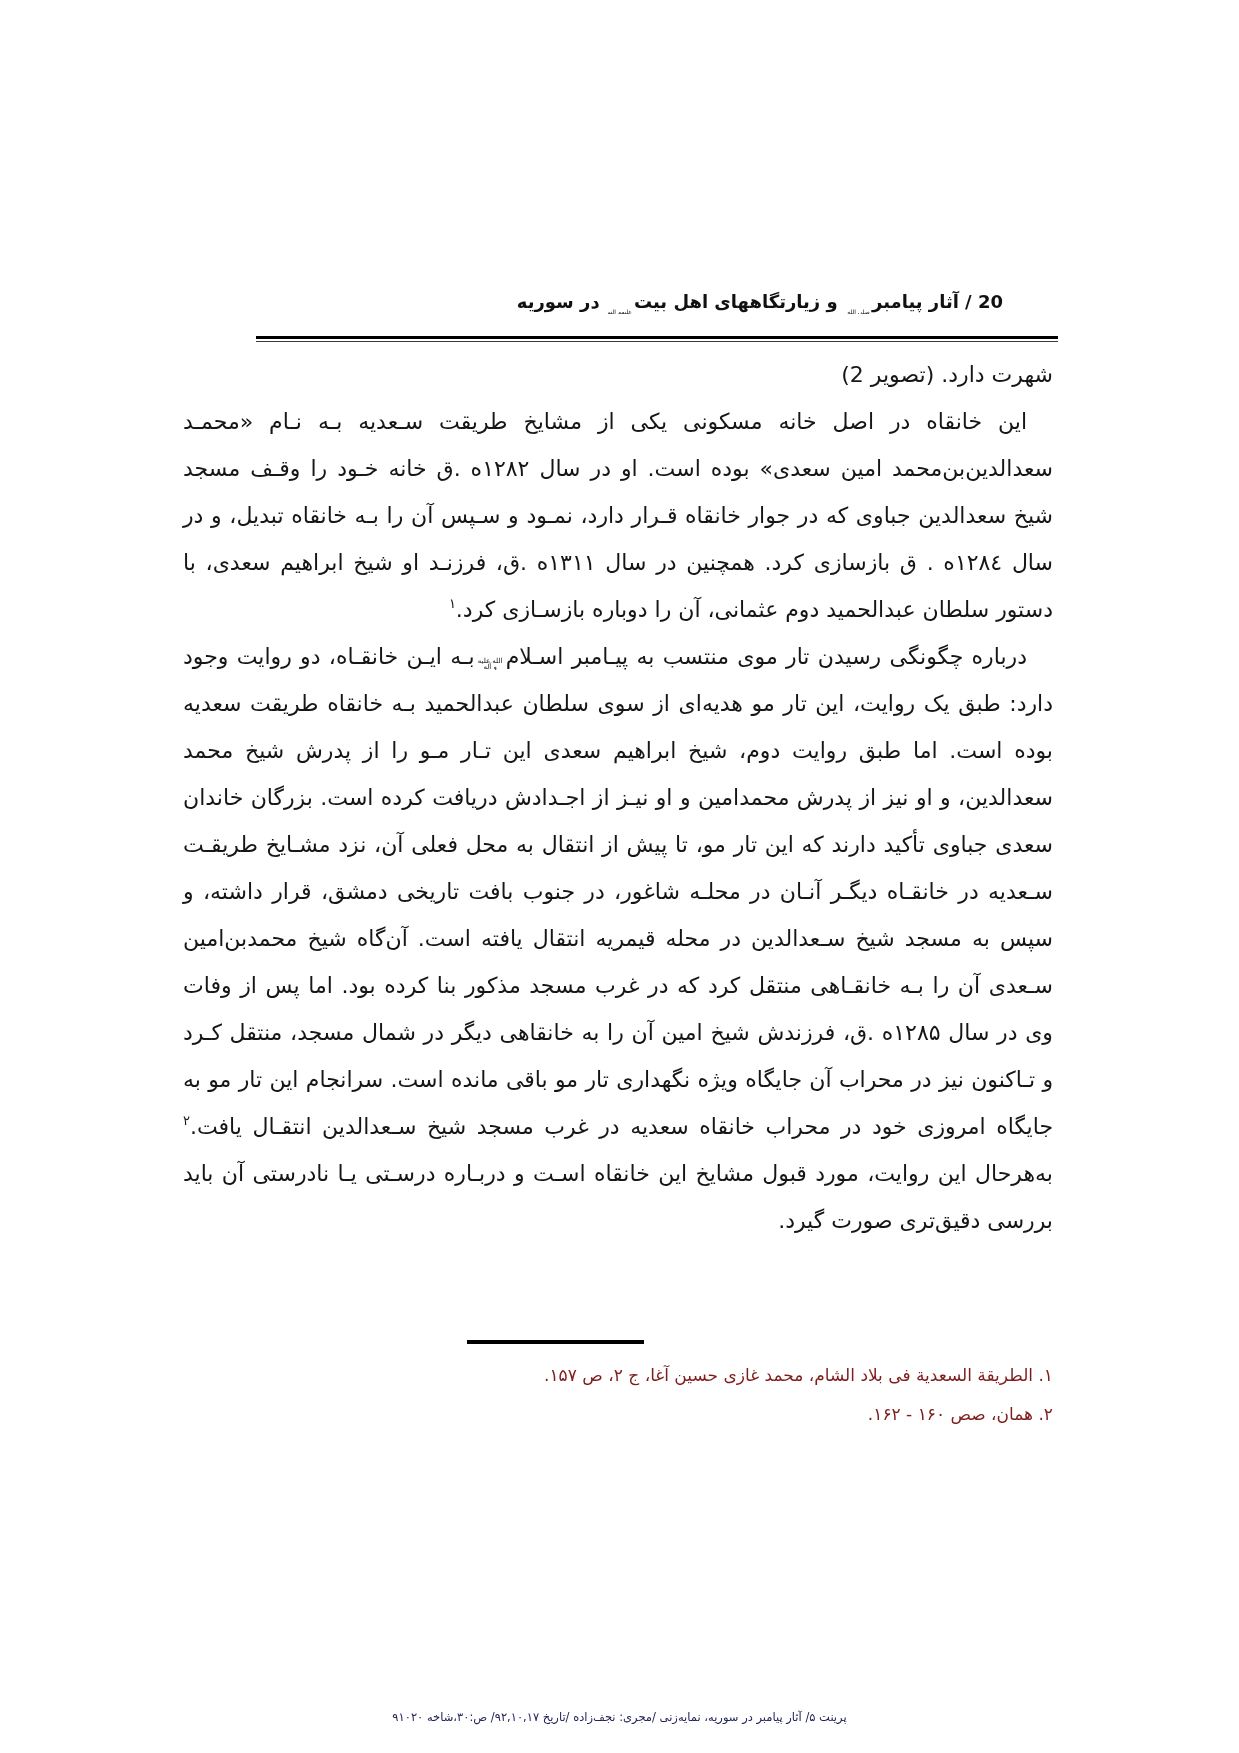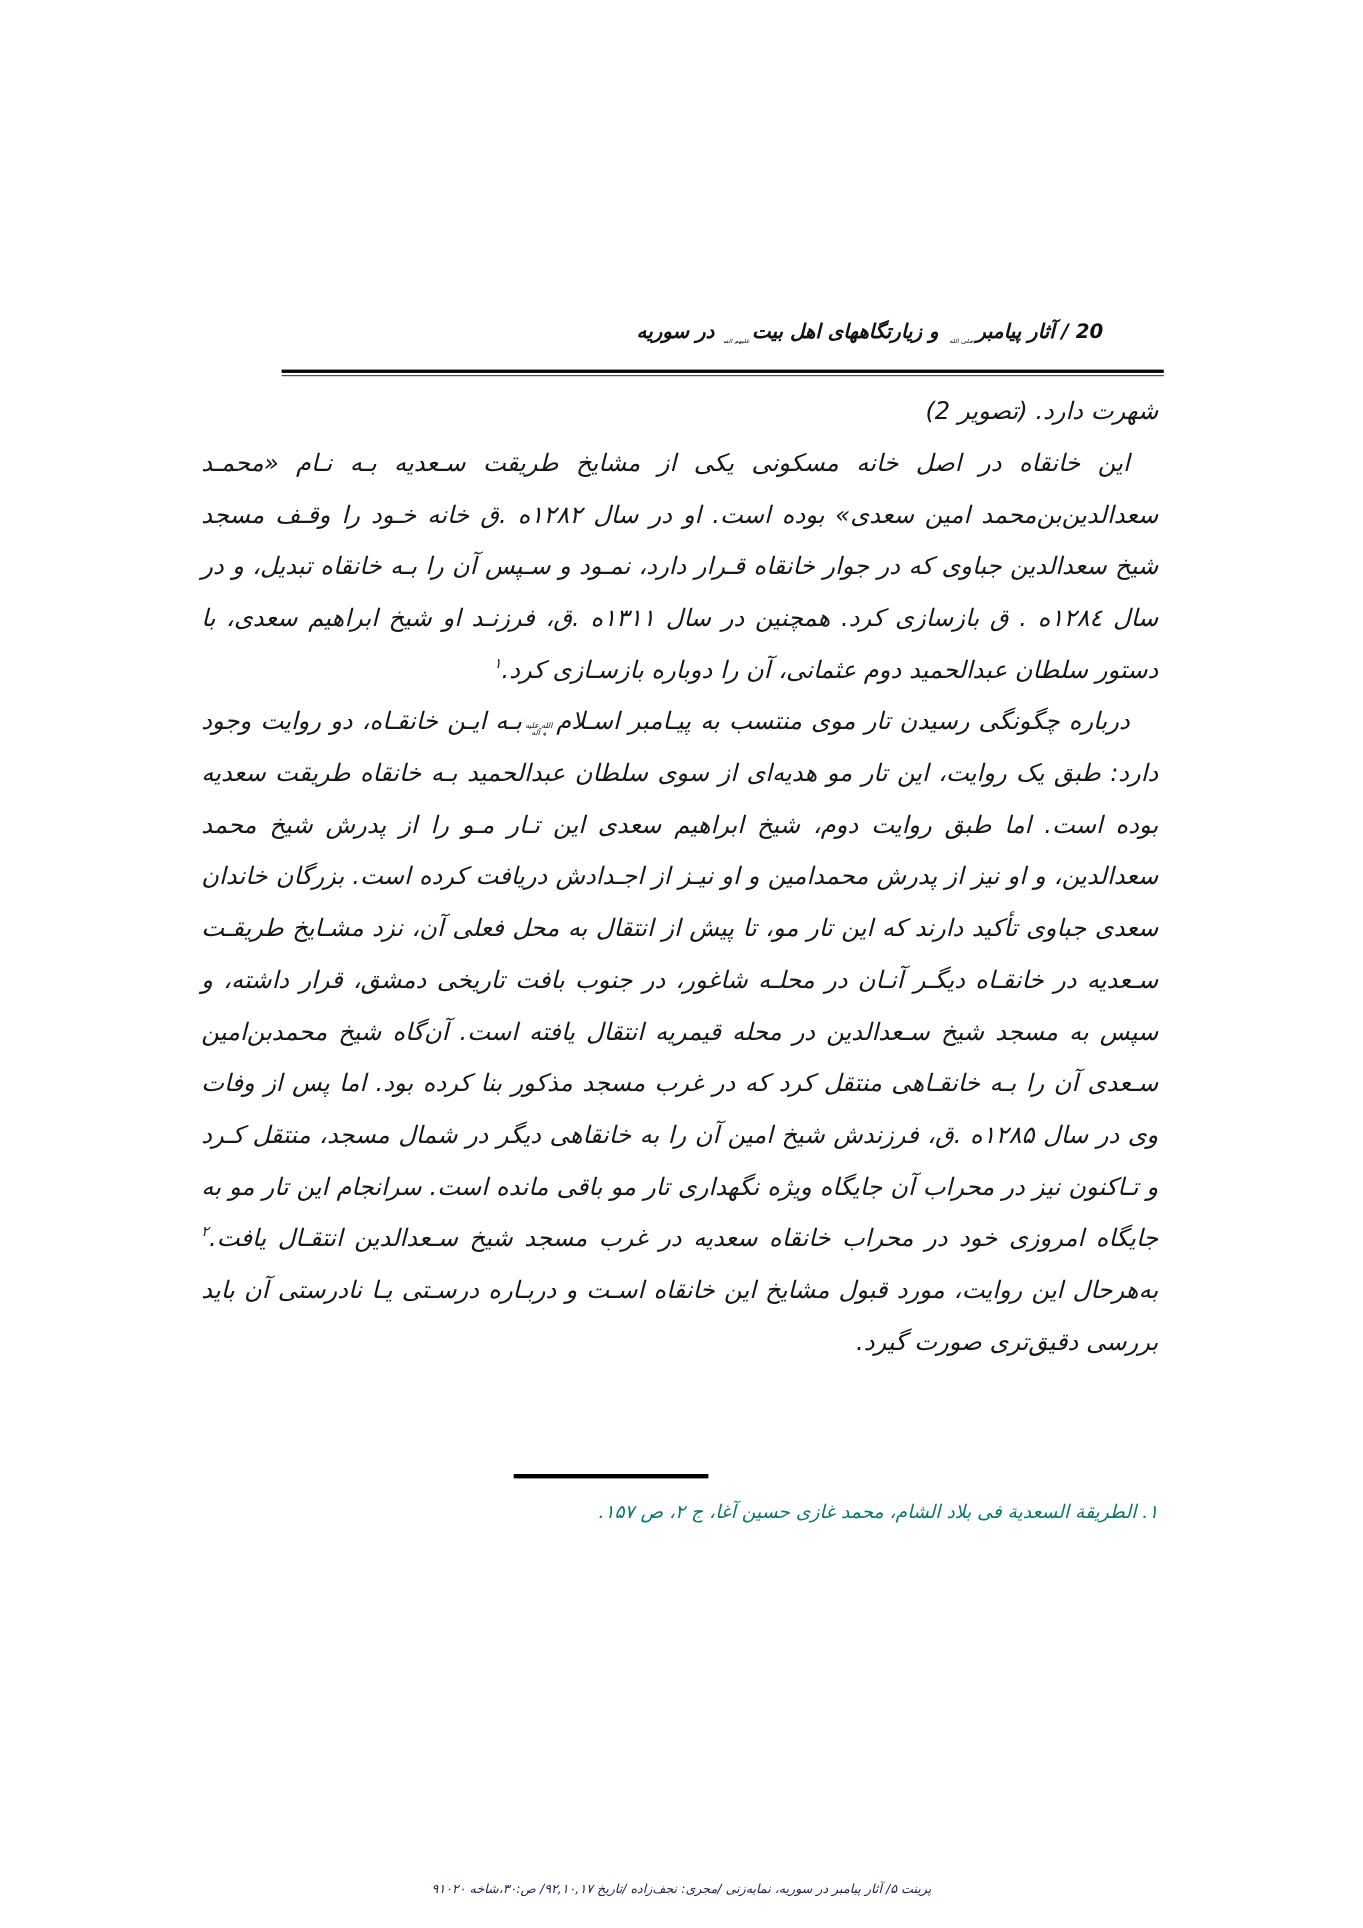--- a/index.html
+++ b/index.html
@@ -1,15 +1,15 @@
 <!DOCTYPE html>
 <html lang="fa" dir="rtl"><head>
 <meta charset="utf-8">
 <style>
-  * { margin: 0; padding: 0; box-sizing: border-box; font-style: italic; }
+  * { margin: 0; padding: 0; box-sizing: border-box; }
   html, body { background: #ffffff; }
   .page {
     position: relative;
     width: 1239px;
     height: 1753px;
     background: #ffffff;
     overflow: hidden;
     font-family: "DejaVu Sans", sans-serif;
     color: #161616;
     direction: rtl;
@@ -77,21 +77,21 @@
     background: #000;
   }
   .footnotes {
     position: absolute;
     top: 1356px;
     right: 186px;
     left: 183px;
     font-size: 17px;
     line-height: 39px;
     text-align: right;
-    color: #0f766e;
+    color: #7f1d1d;
   }
   
   .print-footer {
     position: absolute;
     top: 1710px;
     left: 0;
     width: 100%;
     text-align: center;
     font-size: 11.5px;
     letter-spacing: 0;
@@ -116,17 +116,18 @@
 
     <p class="indent"><span>این خانقاه در اصل خانه مسکونی یکی از مشایخ طریقت سـعدیه بـه نـام «محمـد سعدالدین‌بن‌محمد امین سعدی» بوده است. او در سال ١٢٨٢ه .ق خانه خـود را وقـف مسجد شیخ سعدالدین جباوی که در جوار خانقاه قـرار دارد، نمـود و سـپس آن را بـه خانقاه تبدیل، و در سال ١٢٨٤ه . ق بازسازی کرد. همچنین در سال ١٣١١ه .ق، فرزنـد او شیخ ابراهیم سعدی، با دستور سلطان عبدالحمید دوم عثمانی، آن را دوباره بازسـازی کرد.</span><sup class="fn-ref">۱</sup></p>
 
     <p class="indent"><span>درباره چگونگی رسیدن تار موی منتسب به پیـامبر اسـلام</span><span class="honorific in-body">صلی الله علیه و آله</span><span>بـه ایـن خانقـاه، دو روایت وجود دارد: طبق یک روایت، این تار مو هدیه‌ای از سوی سلطان عبدالحمید بـه خانقاه طریقت سعدیه بوده است. اما طبق روایت دوم، شیخ ابراهیم سعدی این تـار مـو را از پدرش شیخ محمد سعدالدین، و او نیز از پدرش محمدامین و او نیـز از اجـدادش دریافت کرده است. بزرگان خاندان سعدی جباوی تأکید دارند که این تار مو، تا پیش از انتقال به محل فعلی آن، نزد مشـایخ طریقـت سـعدیه در خانقـاه دیگـر آنـان در محلـه شاغور، در جنوب بافت تاریخی دمشق، قرار داشته، و سپس به مسجد شیخ سـعدالدین در محله قیمریه انتقال یافته است. آن‌گاه شیخ محمدبن‌امین سـعدی آن را بـه خانقـاهی منتقل کرد که در غرب مسجد مذکور بنا کرده بود. اما پس از وفات وی در سال ١٢٨۵ه .ق، فرزندش شیخ امین آن را به خانقاهی دیگر در شمال مسجد، منتقل کـرد و تـاکنون نیز در محراب آن جایگاه ویژه نگهداری تار مو باقی مانده است. سرانجام این تار مو به جایگاه امروزی خود در محراب خانقاه سعدیه در غرب مسجد شیخ سـعدالدین انتقـال یافت.</span><sup class="fn-ref">۲</sup> <span>به‌هرحال این روایت، مورد قبول مشایخ این خانقاه اسـت و دربـاره درسـتی یـا نادرستی آن باید بررسی دقیق‌تری صورت گیرد.</span></p>
   </div>
 
   <div class="footnote-separator"></div>
 
   <div class="footnotes">
     <div>۱. الطریقة السعدیة فی بلاد الشام، محمد غازی حسین آغا، ج ۲، ص ۱۵۷.</div>
+    <div>۲. همان، صص ۱۶۰ - ۱۶۲.</div>
   </div>
 
   <div class="print-footer" style="color: rgb(35, 35, 90);">پرینت ۵/ آثار پیامبر در سوریه، نمایه‌زنی /مجری: نجف‌زاده /تاریخ ۹۲,۱۰,۱۷/ ص:۳۰،شاخه ۹۱۰۲۰</div>
 
 </div>
 
 </body></html>

